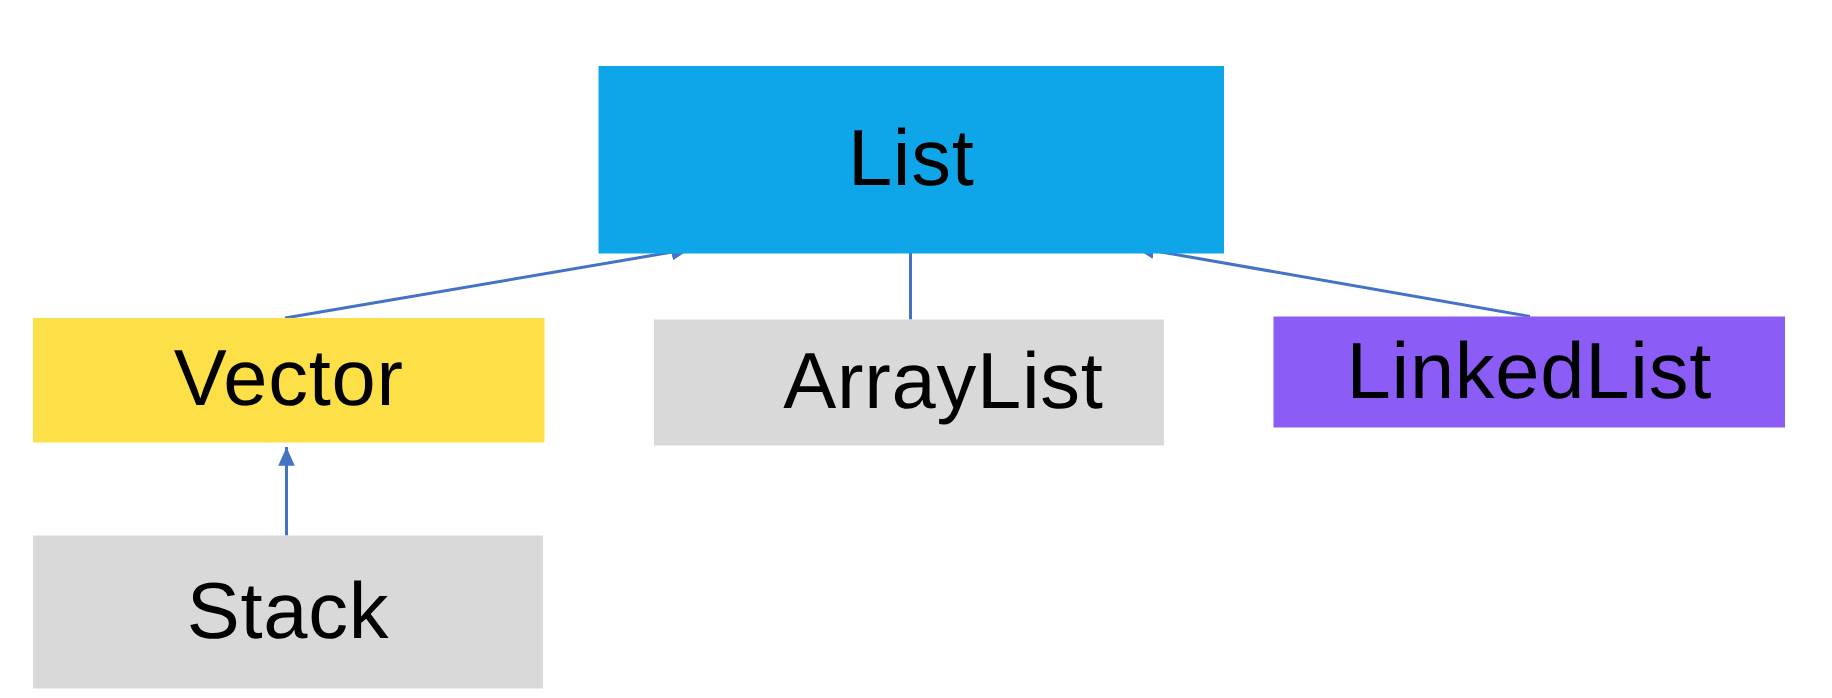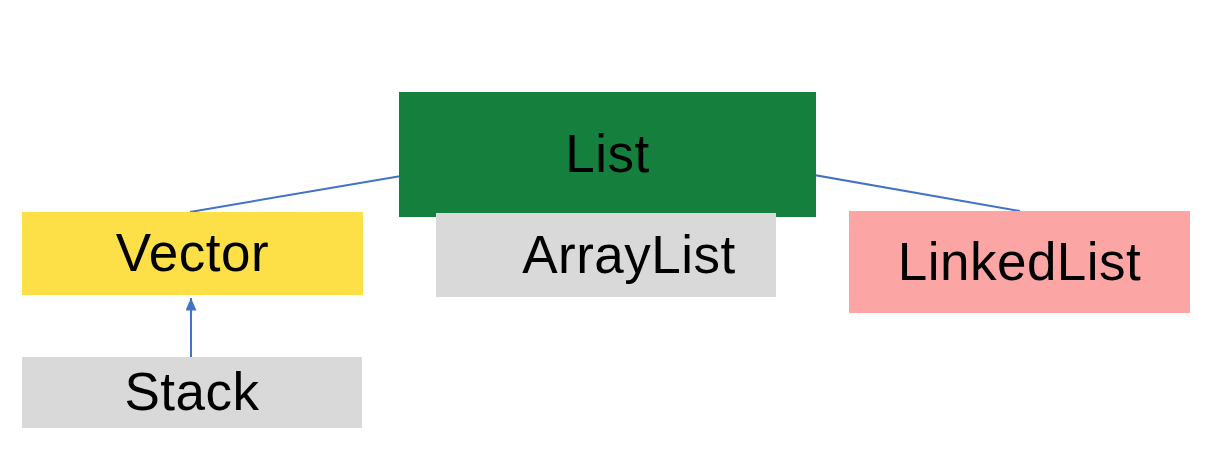--- a/index.html
+++ b/index.html
@@ -48,29 +48,29 @@
       <marker id="arrowhead" markerUnits="userSpaceOnUse" markerWidth="13" markerHeight="11" viewBox="0 0 13 11" refX="12.5" refY="5.5" orient="auto">
         <path d="M0,0 L12.5,5.5 L0,11 Z" fill="#4472c4"></path>
       </marker>
     </defs>
   <line x1="190" y1="212" x2="460" y2="166" stroke="#4472c4" stroke-width="2" marker-end="url(#arrowhead)"></line>
       <line x1="607" y1="213" x2="607" y2="155" stroke="#4472c4" stroke-width="2" marker-end="url(#arrowhead)"></line>
       <line x1="1020" y1="211" x2="757" y2="165" stroke="#4472c4" stroke-width="2" marker-end="url(#arrowhead)"></line>
       <line x1="191" y1="357" x2="191" y2="298" stroke="#4472c4" stroke-width="2" marker-end="url(#arrowhead)"></line>
     </svg>
   <div id="nodes">
-      <div class="box" style="left: 399px; top: 44px; width: 417px; height: 125px; background: #15803d; color: rgb(0, 0, 0); margin-top: 48px;">
+      <div class="box" style="left: 399px; top: 44px; width: 417px; height: 125px; background: #0ea5e9; color: rgb(0, 0, 0);">
         <span>List</span>
       </div>
       <div class="box" style="left: 22px; top: 212px; width: 341px; height: 83px; background: #fde047; color: rgb(0, 0, 0);">
         <span>Vector</span>
       </div>
       <div class="box" style="left: 436px; top: 213px; width: 340px; height: 84px; background: rgb(217, 217, 217); color: rgb(0, 0, 0); padding-left: 46px;">
         <span>ArrayList</span>
       </div>
-      <div class="box" style="left: 849px; top: 211px; width: 341px; height: 102px; background: #fca5a5; color: rgb(0, 0, 0);">
+      <div class="box" style="left: 849px; top: 211px; width: 341px; height: 74px; background: #8b5cf6; color: rgb(0, 0, 0);">
         <span>LinkedList</span>
       </div>
-      <div class="box" style="left: 22px; top: 357px; width: 340px; height: 71px; background: rgb(217, 217, 217); color: rgb(0, 0, 0);">
+      <div class="box" style="left: 22px; top: 357px; width: 340px; height: 102px; background: rgb(217, 217, 217); color: rgb(0, 0, 0);">
         <span>Stack</span>
       </div>
     </div>
 </div>
 
 </body></html>

